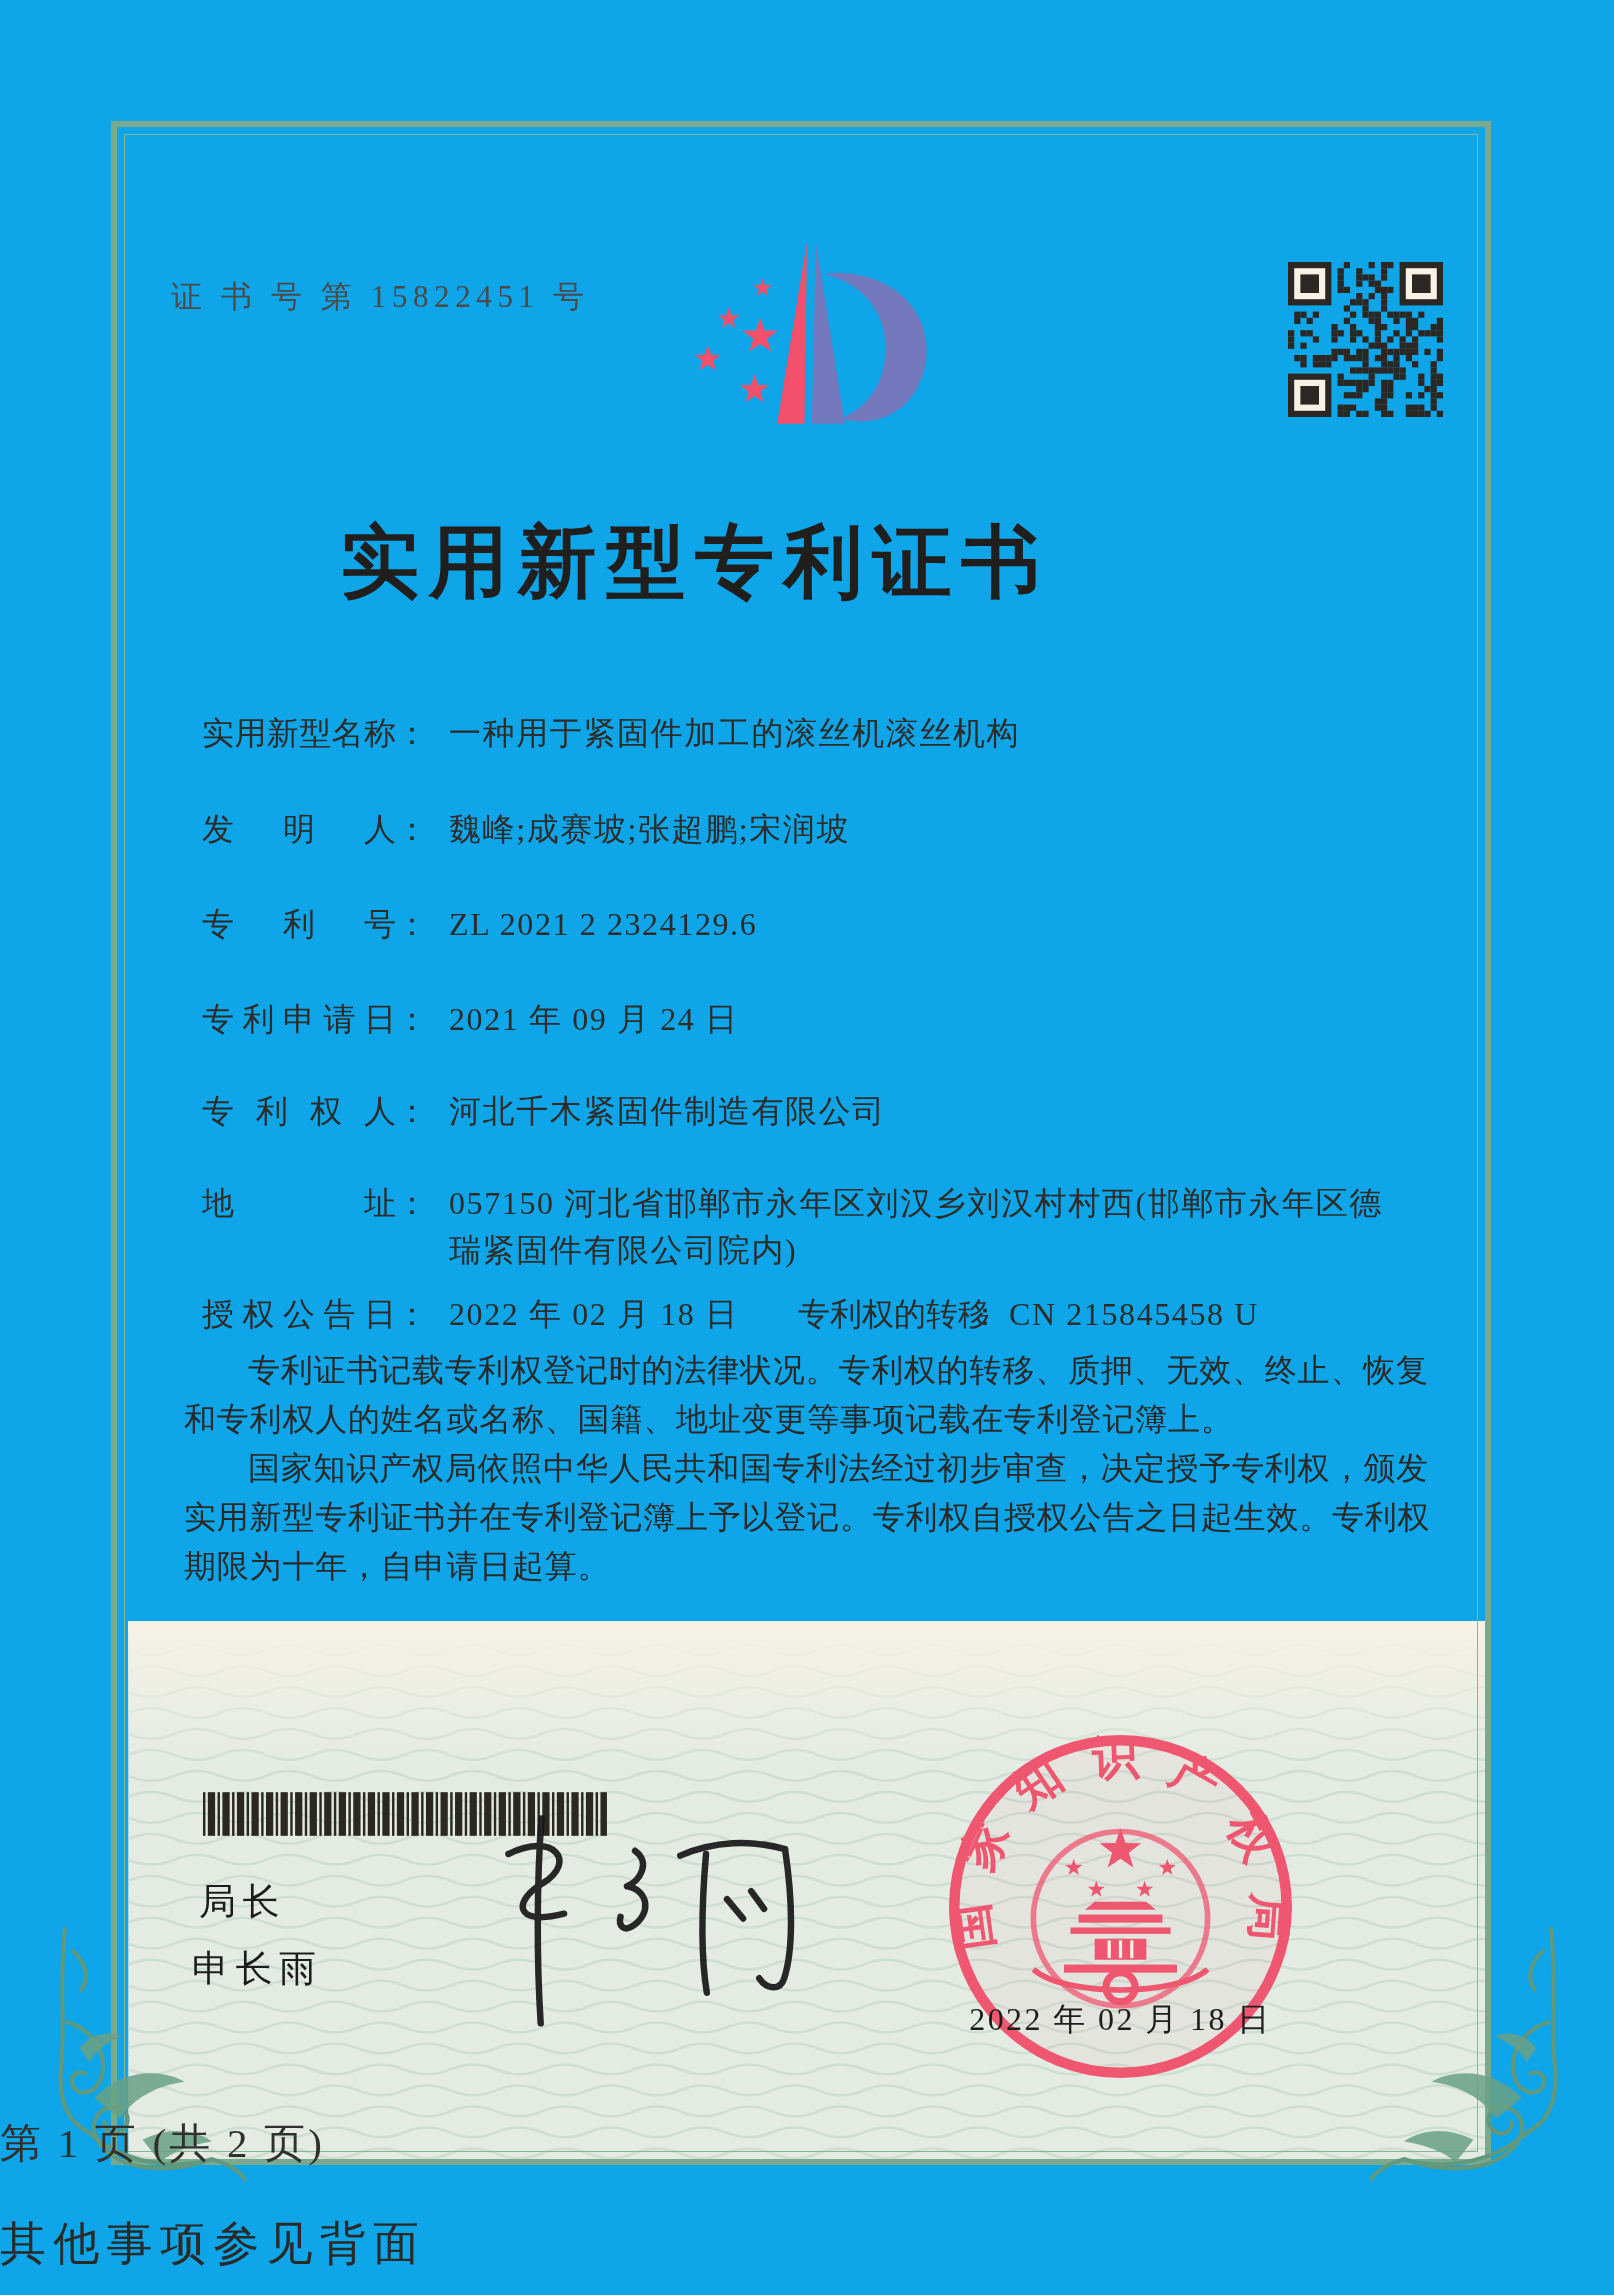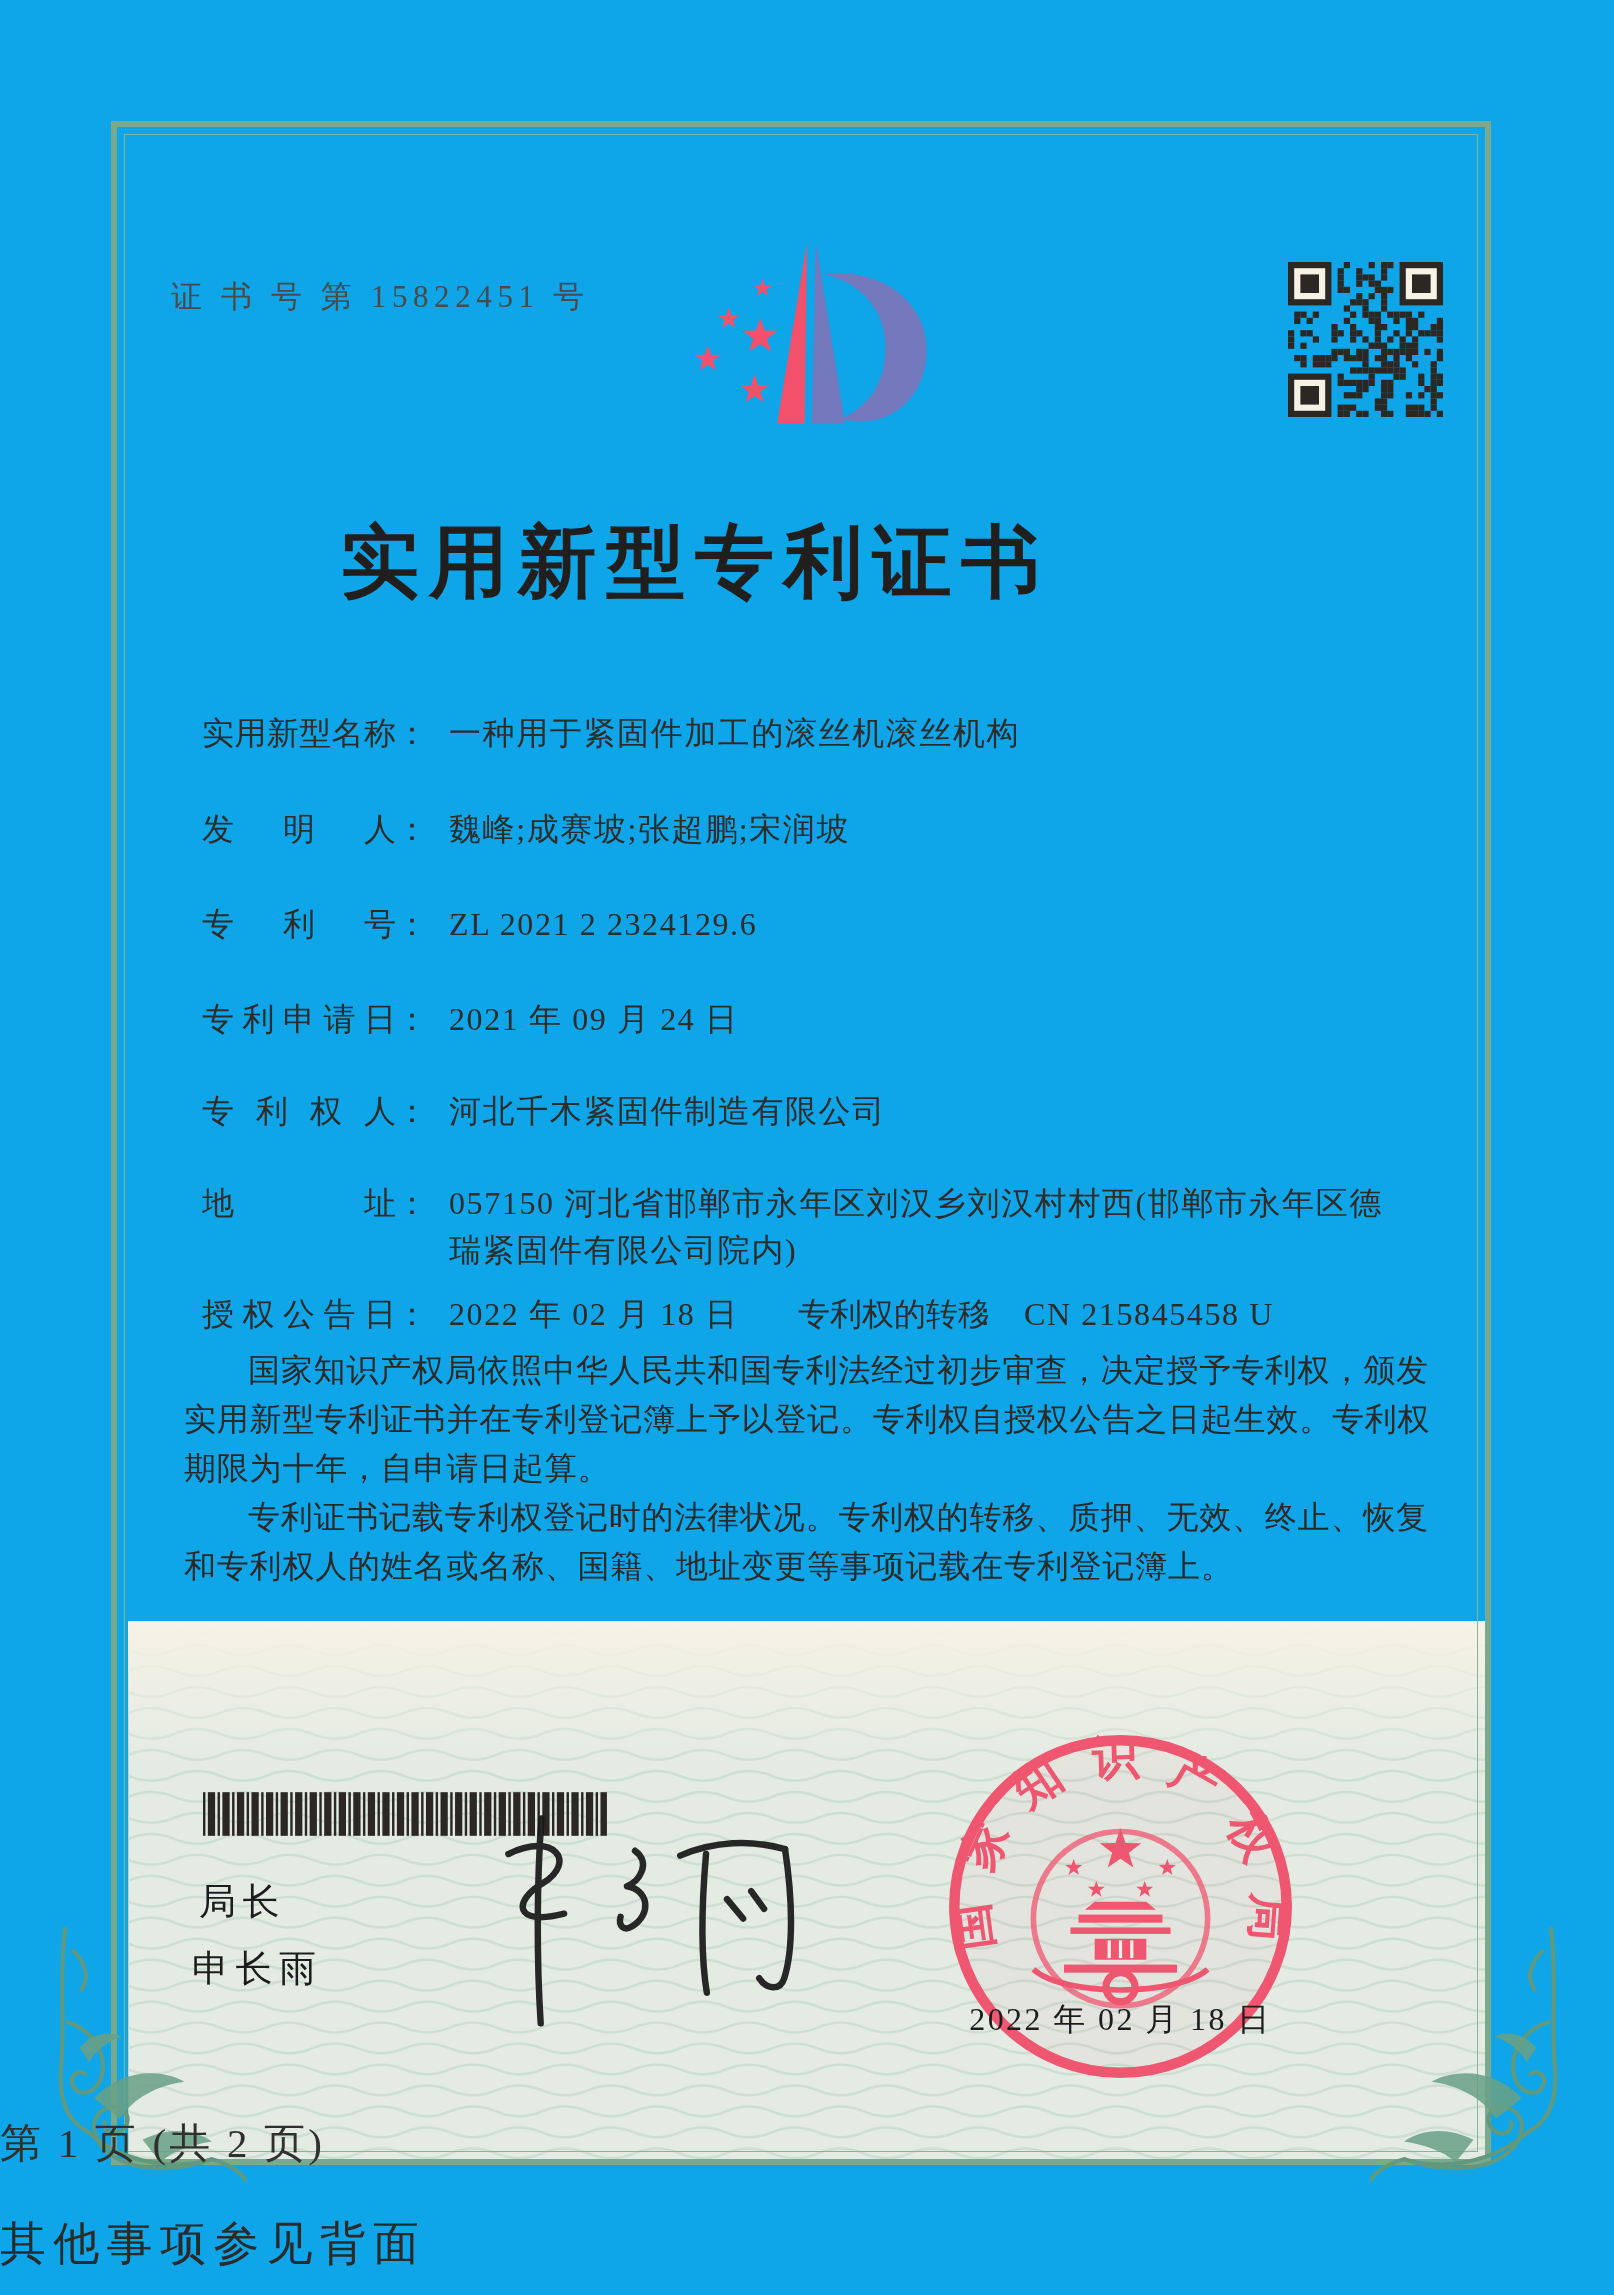--- a/index.html
+++ b/index.html
@@ -368,27 +368,27 @@
   </div>
   <div class="abs frow" style="top:1180px">
     <span class="flabel">地址</span><span class="fcolon">：</span>
     <span class="fvalue">057150 河北省邯郸市永年区刘汉乡刘汉村村西(邯郸市永年区德瑞紧固件有限公司院内)</span>
   </div>
   <div class="abs frow" style="top:1291px;width:1291px">
     <span class="flabel">授权公告日</span><span class="fcolon">：</span>
     <span style="margin-left:13px;letter-spacing:1.6px">2022 年 02 月 18 日</span>
     <span class="grant-right">
       <span class="flabel">专利权的转移</span><span class="fcolon">：</span>
-      <span style="margin-left:15px;letter-spacing:1.6px">CN 215845458 U</span>
+      <span style="margin-left:0;letter-spacing:1.6px">CN 215845458 U</span>
     </span>
   </div>
 
   <div class="abs paras">
+    <p>专利证书记载专利权登记时的法律状况。专利权的转移、质押、无效、终止、恢复和专利权人的姓名或名称、国籍、地址变更等事项记载在专利登记簿上。</p>
     <p>国家知识产权局依照中华人民共和国专利法经过初步审查，决定授予专利权，颁发实用新型专利证书并在专利登记簿上予以登记。专利权自授权公告之日起生效。专利权期限为十年，自申请日起算。</p>
-    <p>专利证书记载专利权登记时的法律状况。专利权的转移、质押、无效、终止、恢复和专利权人的姓名或名称、国籍、地址变更等事项记载在专利登记簿上。</p>
   </div>
 
   <div class="abs barcode">
     <svg id="barcode" viewBox="0 0 510 54" width="412" height="44" xmlns="http://www.w3.org/2000/svg">
         <rect x="0" y="0" width="3" height="54" fill="#2b2722"></rect>
         <rect x="6" y="0" width="9" height="54" fill="#2b2722"></rect>
         <rect x="18" y="0" width="3" height="54" fill="#2b2722"></rect>
         <rect x="24" y="0" width="9" height="54" fill="#2b2722"></rect>
         <rect x="36" y="0" width="3" height="54" fill="#2b2722"></rect>
         <rect x="42" y="0" width="9" height="54" fill="#2b2722"></rect>

